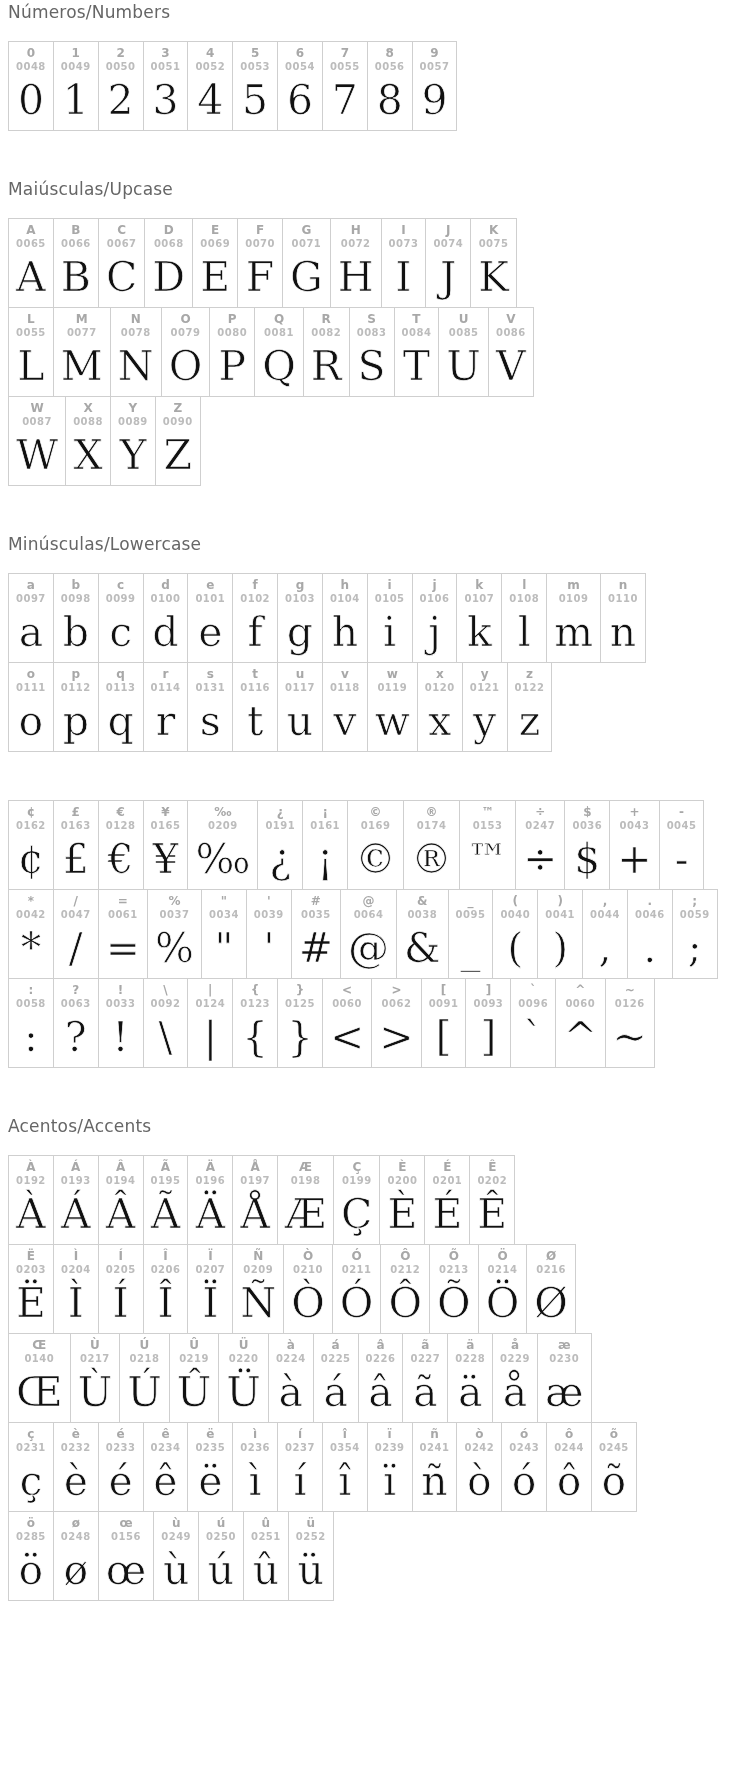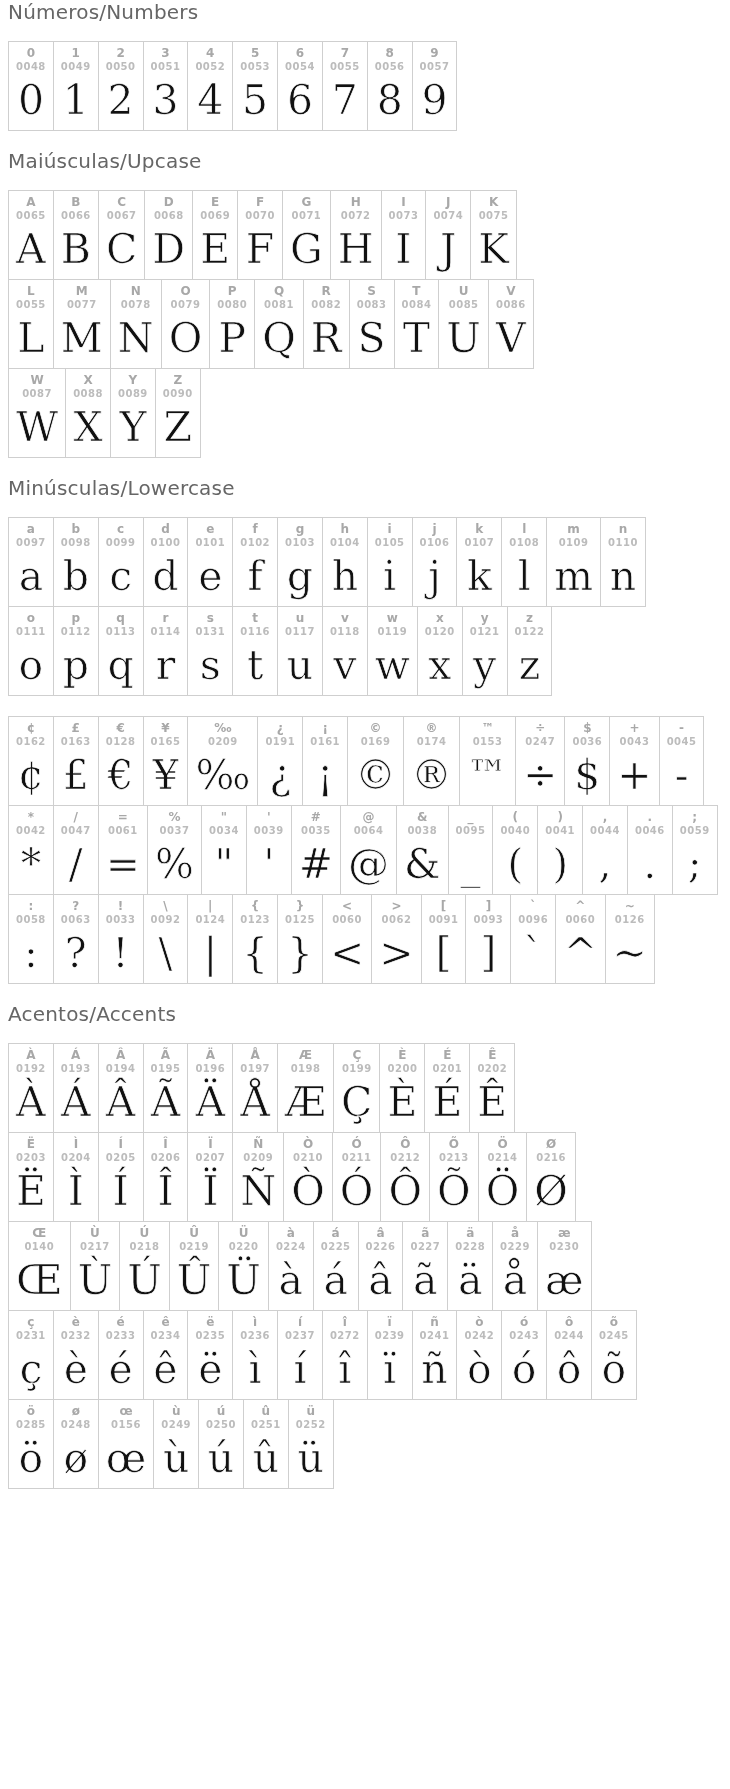--- a/index.html
+++ b/index.html
@@ -1,20 +1,20 @@
 <!DOCTYPE html>
 <html><head>
 <meta charset="utf-8">
 <style>
   html,body{margin:0;padding:0;background:#ffffff;}
   body{font-family:"DejaVu Sans","Liberation Sans",sans-serif;width:730px;}
   .wrap{padding:2px 8px 30px 8px;}
-  .section{margin-top:20px;}
+  .section{margin-top:48px;}
   .section:first-child{margin-top:0;}
-  .section-title{font-size:20px;font-weight:400;color:#666666;margin:0;line-height:20px;letter-spacing:.2px;}
+  .section-title{font-size:17px;font-weight:400;color:#666666;margin:0;line-height:20px;letter-spacing:.2px;}
   .rows{margin-top:19px;}
   .row{display:flex;width:max-content;border:1px solid #cfcfcf;background:#ffffff;}
   .row + .row{margin-top:-1px;}
   .cell{display:flex;flex-direction:column;align-items:center;box-sizing:border-box;
         height:88px;min-width:27px;padding:4px 7px 9px 7px;border-right:1px solid #cfcfcf;}
   .cell:last-child{border-right:none;}
   .char-label{font-size:12px;font-weight:bold;color:#a8a8a8;line-height:14px;}
   .char-code{font-size:10px;font-weight:bold;color:#bcbcbc;line-height:13px;letter-spacing:.5px;white-space:nowrap;}
   .glyph{margin-top:auto;font-family:"DejaVu Serif","Liberation Serif",serif;
          font-size:41px;line-height:1;color:#111111;-webkit-text-stroke:0.7px #ffffff;}
@@ -800,21 +800,21 @@
             <div class="char-code">0236</div>
             <div class="glyph">ì</div>
           </div>
           <div class="cell">
             <div class="char-label">í</div>
             <div class="char-code">0237</div>
             <div class="glyph">í</div>
           </div>
           <div class="cell">
             <div class="char-label">î</div>
-            <div class="char-code">0272</div>
+            <div class="char-code">0354</div>
             <div class="glyph">î</div>
           </div>
           <div class="cell">
             <div class="char-label">ï</div>
             <div class="char-code">0239</div>
             <div class="glyph">ï</div>
           </div>
           <div class="cell">
             <div class="char-label">ñ</div>
             <div class="char-code">0241</div>

